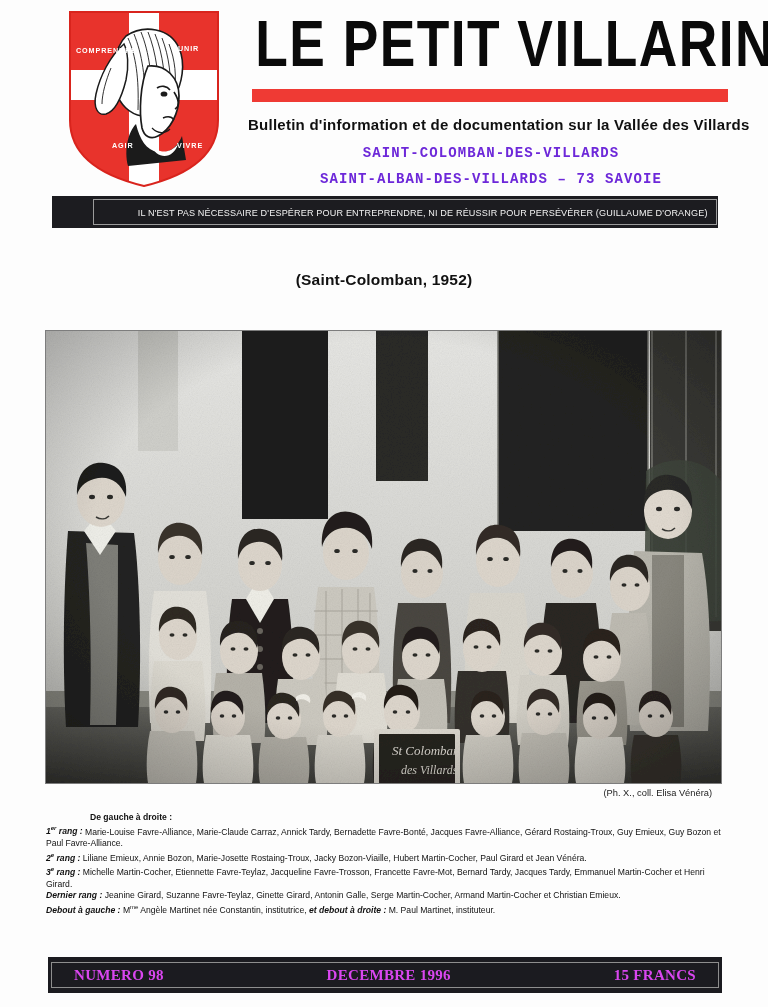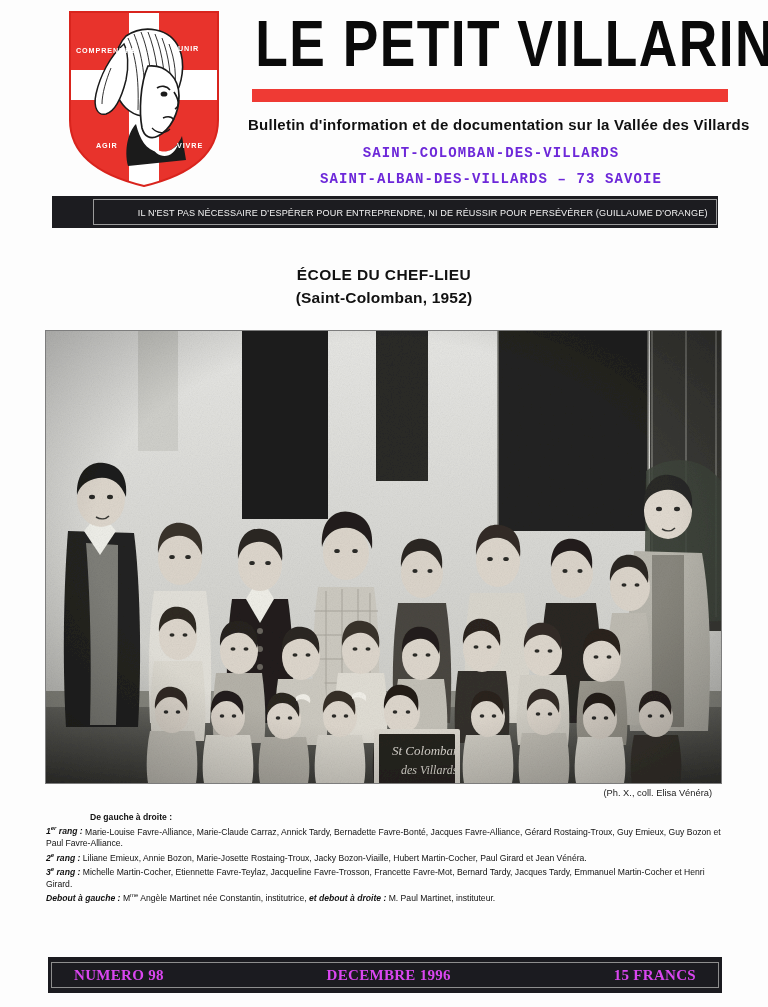--- a/index.html
+++ b/index.html
@@ -45,21 +45,21 @@
     position: absolute;
     font-family: "Liberation Sans", sans-serif;
     font-size: 7.2px;
     font-weight: 700;
     letter-spacing: 0.9px;
     color: #ffffff;
     white-space: nowrap;
   }
   .cw-comprendre { left: 10px; top: 38px; }
   .cw-unir       { left: 112px; top: 36px; }
-  .cw-agir       { left: 30px;  top: 133px; }
+  .cw-agir       { left: 46px;  top: 133px; }
   .cw-vivre      { left: 111px; top: 133px; }
 
   
   .title-block {
     position: absolute;
     left: 248px; top: 0;
     width: 486px;
     text-align: center;
   }
   .journal-title {
@@ -295,21 +295,20 @@
     </div>
   </div>
 
   <div class="motto-bar">
     <div class="motto-inner">
       <div class="motto-text">IL N'EST PAS NÉCESSAIRE D'ESPÉRER POUR ENTREPRENDRE, NI DE RÉUSSIR POUR PERSÉVÉRER (GUILLAUME D'ORANGE)</div>
     </div>
   </div>
 
   <div class="article-heading">
-    <div class="l1">ÉCOLE DU CHEF-LIEU</div>
     <div class="l2">(Saint-Colomban, 1952)</div>
   </div>
 
   <div class="photo-frame">
     <svg class="photo-canvas" viewBox="0 0 675 452" preserveAspectRatio="none">
       <defs>
         <linearGradient id="wallg" x1="0" y1="0" x2="0" y2="1">
           <stop offset="0" stop-color="#e7e7e4"></stop>
           <stop offset="1" stop-color="#c9c9c4"></stop>
         </linearGradient>
@@ -598,20 +597,21 @@
 
   <div class="caption">
     <p class="cap-line lead">De gauche à droite :</p>
 
     <p class="cap-line"><em class="rang">1<sup>er</sup> rang :</em> <span>Marie-Louise Favre-Alliance, Marie-Claude Carraz, Annick Tardy, Bernadette Favre-Bonté, Jacques Favre-Alliance, Gérard Rostaing-Troux, Guy Emieux, Guy Bozon et Paul Favre-Alliance.</span></p>
 
     <p class="cap-line"><em class="rang">2<sup>e</sup> rang :</em> <span>Liliane Emieux, Annie Bozon, Marie-Josette Rostaing-Troux, Jacky Bozon-Viaille, Hubert Martin-Cocher, Paul Girard et Jean Vénéra.</span></p>
 
     <p class="cap-line"><em class="rang">3<sup>e</sup> rang :</em> <span>Michelle Martin-Cocher, Etiennette Favre-Teylaz, Jacqueline Favre-Trosson, Francette Favre-Mot, Bernard Tardy, Jacques Tardy, Emmanuel Martin-Cocher et Henri Girard.</span></p>
 
+    <p class="cap-line"><em class="rang">Dernier rang :</em> <span>Jeanine Girard, Suzanne Favre-Teylaz, Ginette Girard, Antonin Galle, Serge Martin-Cocher, Armand Martin-Cocher et Christian Emieux.</span></p>
 
     <p class="cap-line"><em class="soft">Debout à gauche :</em> <span>M<sup>me</sup></span><span> Angèle Martinet née Constantin, institutrice,</span> <em class="soft">et debout à droite :</em> <span>M. Paul Martinet, instituteur.</span></p>
   </div>
 
   <div class="footer-bar">
     <div class="footer-inner">
       <span class="footer-left">NUMERO 98</span>
       <span class="footer-center">DECEMBRE 1996</span>
       <span class="footer-right">15 FRANCS</span>
     </div>

